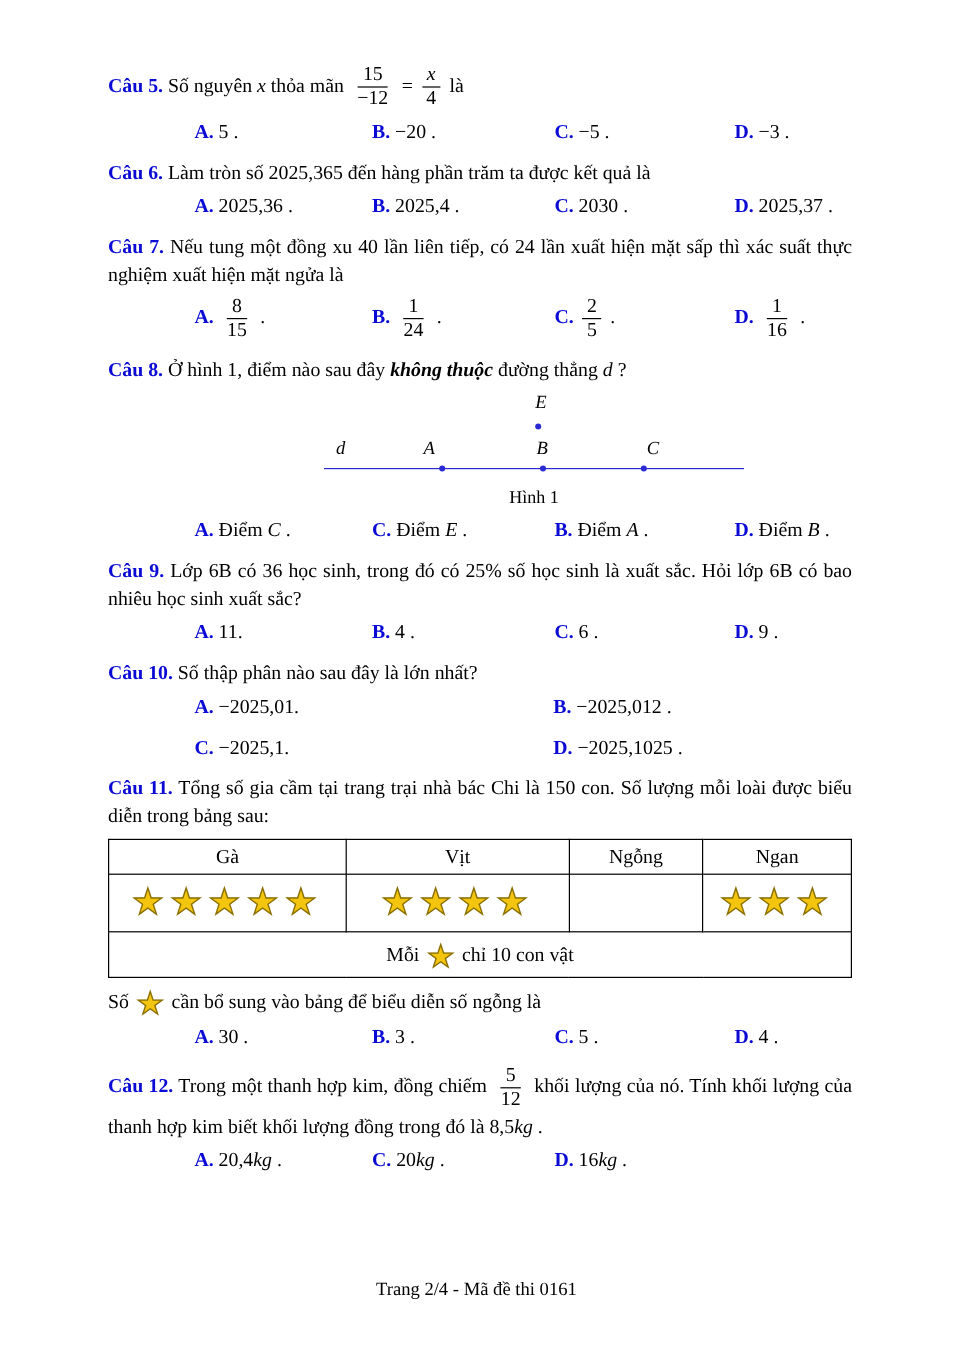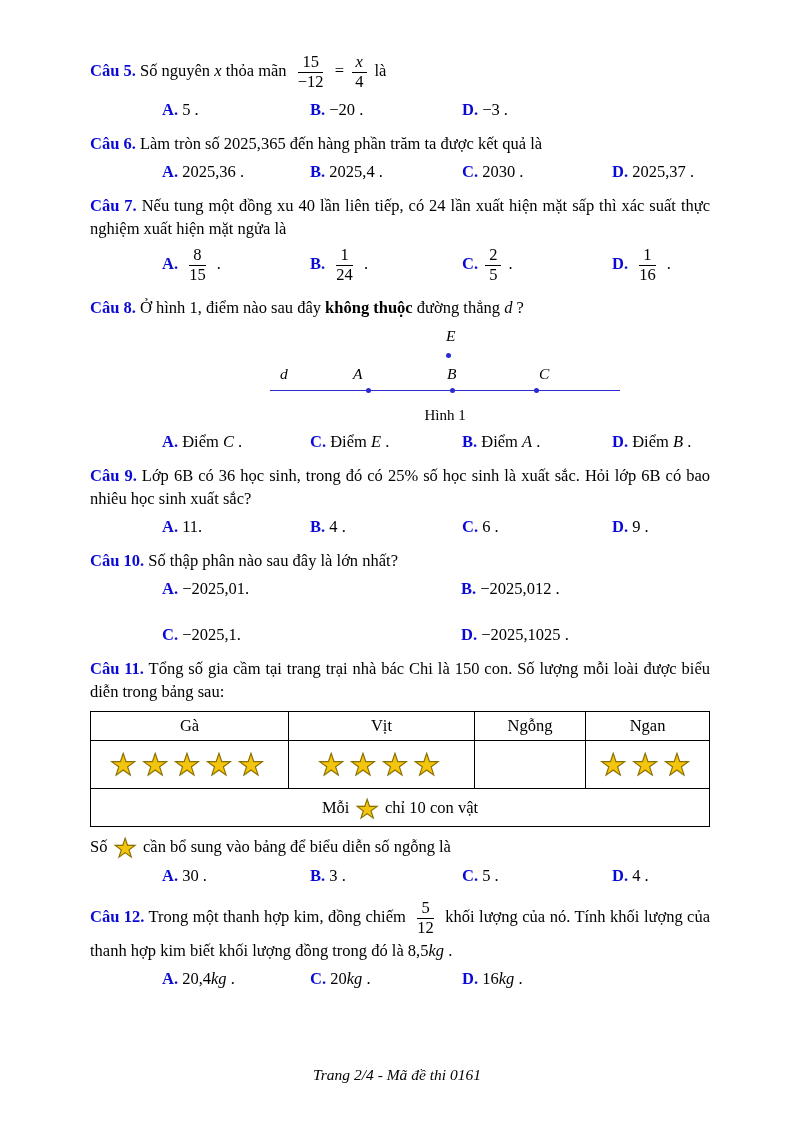--- a/index.html
+++ b/index.html
@@ -6,24 +6,24 @@
   html,body { background:#ffffff; }
   body { font-family:"Liberation Serif", serif; color:#000; }
   .page {
     position:relative; width:794px; height:1122px; margin:0 auto; background:#fff;
     padding:52px 84px 40px 90px; font-size:16.5px; overflow:hidden;
   }
   .q { margin-bottom:9px; }
   .stem { text-align:justify; line-height:1.4; margin-bottom:3px; }
   .qlabel { color:var(--accent,#0a0ad4); font-weight:bold; }
   .mi { font-style:italic; }
-  .bi { font-weight:bold; }
+  .bi { font-style:italic; font-weight:bold; }
   .opts { display:grid; margin:5px 0 10px 72px; line-height:1.45; align-items:center; }
   .opts4 { grid-template-columns:148px 152px 150px 1fr; }
-  .opts2 { grid-template-columns:299px 1fr; row-gap:22px; }
+  .opts2 { grid-template-columns:299px 1fr; row-gap:10px; }
   .opt { white-space:nowrap; }
   
   .frac { display:inline-flex; flex-direction:column; align-items:center; vertical-align:middle; line-height:1.15; margin:1px 3px; }
   .frac .num { padding:0 4px; border-bottom:1.4px solid #000; text-align:center; }
   .frac .den { padding:0 4px; text-align:center; }
   
   .figure { margin:10px 0 6px 0; }
   .fig-canvas { position:relative; width:350px; height:70px; margin-left:180px; }
   .fig-line { position:absolute; left:0; right:0; top:61px; border-top:1.6px solid var(--figure-line,#2b2bd5); }
   .fig-label { position:absolute; font-style:italic; font-size:15.5px; }
@@ -38,21 +38,21 @@
   .stars {
     color:var(--star-fill,#f4c50f); font-size:30px; letter-spacing:5px; line-height:1;
     -webkit-text-stroke:1.1px var(--star-edge,#8a7000); text-shadow:0 0 1px var(--star-edge,#8a7000);
   }
   .star-inline {
     color:var(--star-fill,#f4c50f); font-size:26px; line-height:0; display:inline-block; vertical-align:-5px;
     -webkit-text-stroke:1.1px var(--star-edge,#8a7000); text-shadow:0 0 1px var(--star-edge,#8a7000);
     margin:0 2px;
   }
   .after-line { line-height:1.4; margin:4px 0 6px 0; }
-  .footer { position:absolute; left:0; right:0; bottom:38px; text-align:center; font-size:15.5px;font-style:italic; }
+  .footer { position:absolute; left:0; right:0; bottom:38px; text-align:center; font-size:15.5px; }
 </style>
 </head>
 <body>
 
 <div class="page">
 
   <div class="q">
     <p class="stem">
       <b class="qlabel">Câu 5.</b>
       <span>Số nguyên</span>
@@ -65,20 +65,21 @@
       <span>=</span>
       <span class="frac">
           <span class="num mi">x</span>
           <span class="den">4</span>
         </span>
       <span>là</span>
     </p>
     <div class="opts opts4">
       <div class="opt"><b class="qlabel">A.</b> <span>5 .</span></div>
       <div class="opt"><b class="qlabel">B.</b> <span>−20 .</span></div>
+      <div class="opt"><b class="qlabel">C.</b> <span>−5 .</span></div>
       <div class="opt"><b class="qlabel">D.</b> <span>−3 .</span></div>
     </div>
   </div>
 
   <div class="q">
     <p class="stem">
       <b class="qlabel">Câu 6.</b>
       <span>Làm tròn số 2025,365 đến hàng phần trăm ta được kết quả là</span>
     </p>
     <div class="opts opts4">

